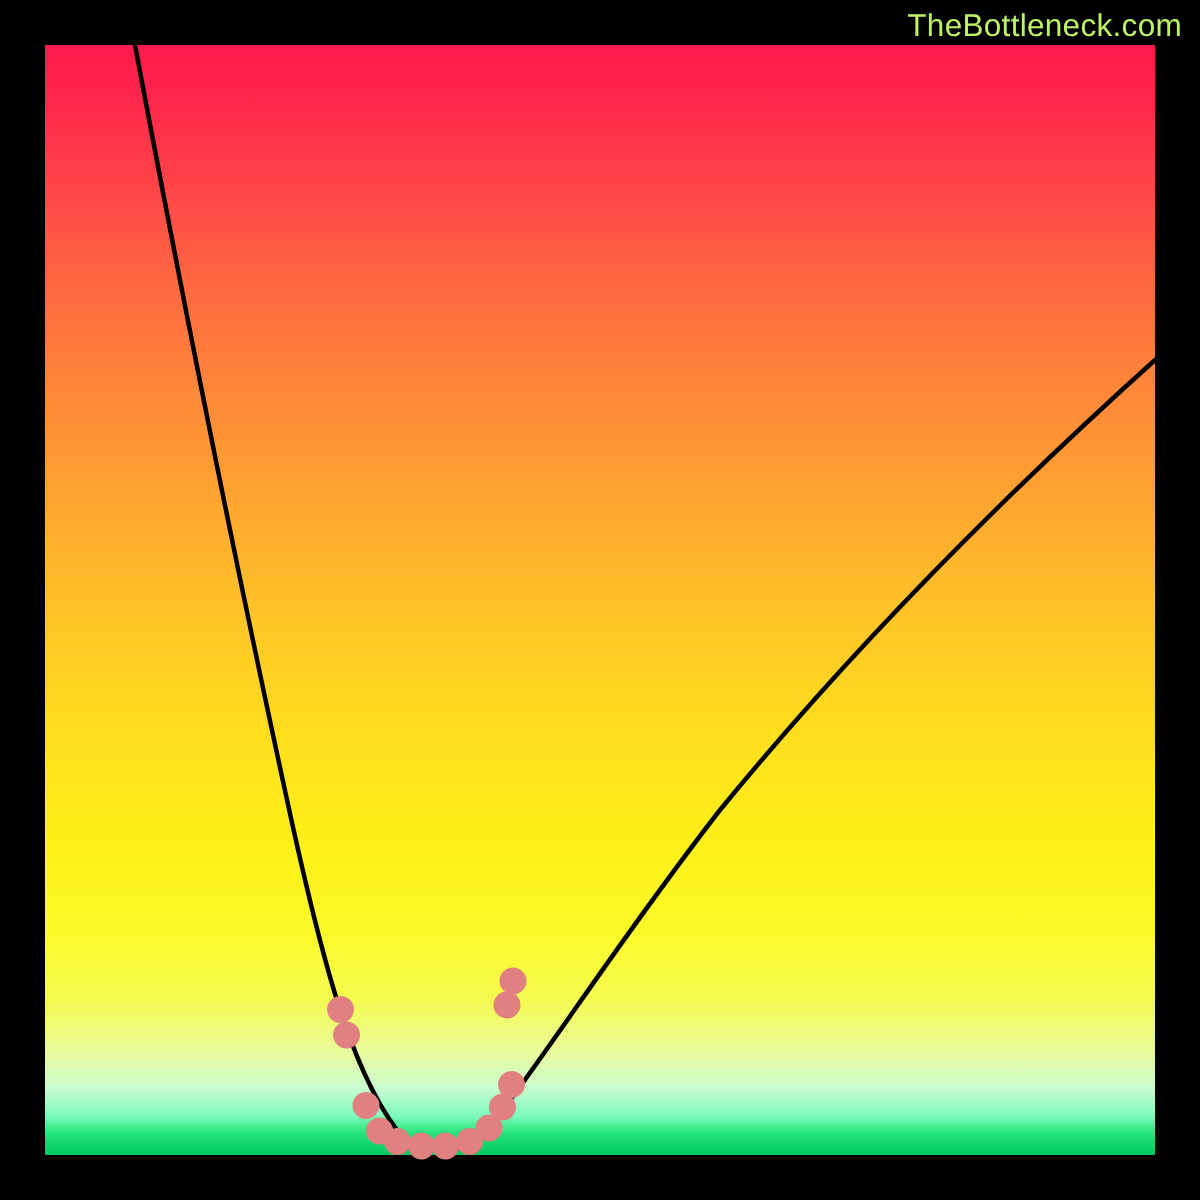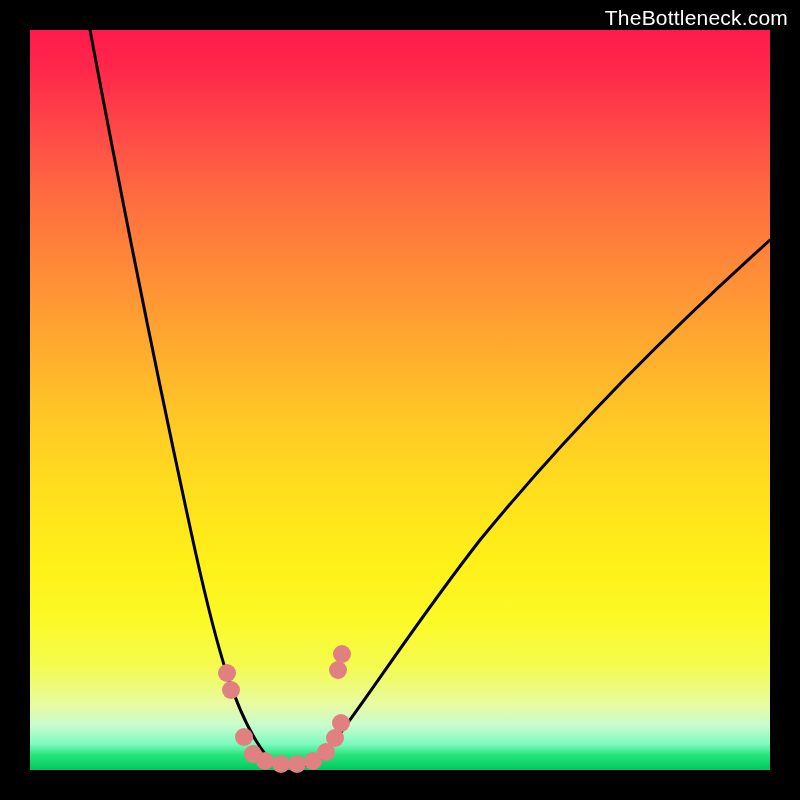--- a/index.html
+++ b/index.html
@@ -42,21 +42,21 @@
       #c8fccf 94%,
       #7dfabd 96.5%,
       #26e47a 98%,
       #00c95e 100%
     );
   }
   .watermark {
     position: absolute;
     top: 6px;
     right: 12px;
-    color: #ffffff;
+    color: #bef264;
     font-size: 21px;
     font-weight: 400;
     letter-spacing: 0.2px;
   }
   svg.curve {
     position: absolute;
     left: 0;
     top: 0;
     width: 740px;
     height: 740px;

